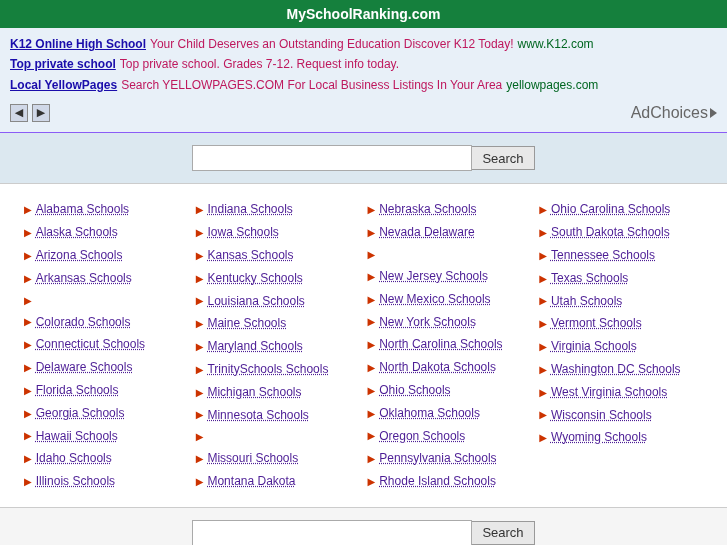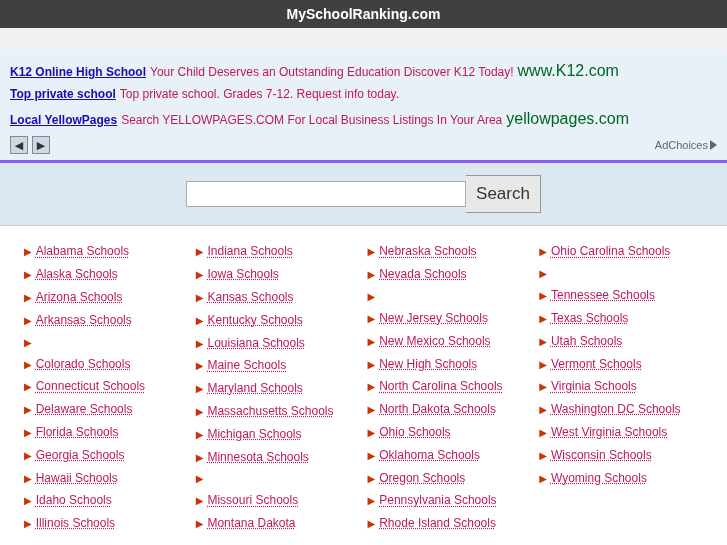--- a/index.html
+++ b/index.html
@@ -1,50 +1,49 @@
 <!DOCTYPE html>
 <html><head>
   <meta charset="utf-8">
   <style>
     * { margin: 0; padding: 0; box-sizing: border-box; }
     body { font-family: Arial, sans-serif; font-size: 13px; background: #f0f0f0; }
 
     #header {
-      background: #404040;
+      background: #15803d;
       color: white;
       text-align: center;
       padding: 6px;
       font-size: 14px;
       font-weight: bold;
     }
 
     #ads-section {
       background: #e8f0f8;
-      border-bottom: 3px solid #8b5cf6;
+      border-bottom: 1px solid #8b5cf6;
       padding: 6px 10px;
       font-size: 12px;
       line-height: 1.7;
-      margin-top: 23px;
     }
 
     .ad-line { display: flex; align-items: baseline; gap: 4px; flex-wrap: wrap; }
     .ad-link { color: #1a0dab; font-weight: bold; text-decoration: underline; cursor: pointer; }
     .ad-text { color: #be185d; }
-    .ad-url { color: #006621; font-size: 16px; }
+    .ad-url { color: #006621; font-size: 12px; }
 
     #ad-nav {
       display: flex; align-items: center; gap: 4px; margin-top: 4px;
     }
     .nav-btn {
       border: 1px solid #888; background: #d0d8e8; color: #333;
       width: 18px; height: 18px; font-size: 11px; cursor: pointer;
       display: flex; align-items: center; justify-content: center;
     }
     .ad-choices {
-      margin-left: auto; font-size: 11px; color: #666;
+      margin-left: auto; font-size: 16px; color: #666;
       display: flex; align-items: center; gap: 2px;
     }
     .ad-choices-triangle {
       width: 0; height: 0;
       border-top: 5px solid transparent;
       border-bottom: 5px solid transparent;
       border-left: 7px solid #666;
       display: inline-block;
     }
 
@@ -65,27 +64,27 @@
     .search-input {
       width: 280px;
       height: 26px;
       border: 1px solid #aaa;
       padding: 2px 4px;
       font-size: 13px;
       outline: none;
     }
 
     .search-button {
-      height: 38px;
+      height: 24px;
       padding: 0 10px;
       background: #e8e8e8;
       border: 1px solid #999;
       border-left: none;
       cursor: pointer;
-      font-size: 17px;
+      font-size: 13px;
       color: #333;
     }
 
     #main-content {
       background: white;
       padding: 14px 20px;
     }
 
     .states-grid {
       display: grid;
@@ -106,21 +105,21 @@
     }
 
     .state-bullet {
       color: #cc3300;
       font-size: 10px;
       flex-shrink: 0;
       margin-top: 1px;
     }
 
     .state-link {
-      color: #be185d;
+      color: #4c1d95;
       text-decoration: underline;
       text-decoration-style: dotted;
       cursor: pointer;
       font-size: 12px;
     }
   </style>
 </head>
 <body>
 
 <div id="header">
@@ -240,21 +239,21 @@
         <div class="state-item">
           <span class="state-bullet">▶</span>
           <a class="state-link" href="#">Maine Schools</a>
         </div>
         <div class="state-item">
           <span class="state-bullet">▶</span>
           <a class="state-link" href="#">Maryland Schools</a>
         </div>
         <div class="state-item">
           <span class="state-bullet">▶</span>
-          <a class="state-link" href="#">Massachusetts Schools</a>
+          <a class="state-link" href="#">TrinitySchools Schools</a>
         </div>
         <div class="state-item">
           <span class="state-bullet">▶</span>
           <a class="state-link" href="#">Michigan Schools</a>
         </div>
         <div class="state-item">
           <span class="state-bullet">▶</span>
           <a class="state-link" href="#">Minnesota Schools</a>
         </div>
         <div class="state-item">
@@ -270,36 +269,36 @@
         </div>
       </div>
 
     <div class="state-column" id="col3">
         <div class="state-item">
           <span class="state-bullet">▶</span>
           <a class="state-link" href="#">Nebraska Schools</a>
         </div>
         <div class="state-item">
           <span class="state-bullet">▶</span>
-          <a class="state-link" href="#">Nevada Schools</a>
+          <a class="state-link" href="#">Nevada Delaware</a>
         </div>
         <div class="state-item">
           <span class="state-bullet">▶</span>
         </div>
         <div class="state-item">
           <span class="state-bullet">▶</span>
           <a class="state-link" href="#">New Jersey Schools</a>
         </div>
         <div class="state-item">
           <span class="state-bullet">▶</span>
           <a class="state-link" href="#">New Mexico Schools</a>
         </div>
         <div class="state-item">
           <span class="state-bullet">▶</span>
-          <a class="state-link" href="#">New High Schools</a>
+          <a class="state-link" href="#">New York Schools</a>
         </div>
         <div class="state-item">
           <span class="state-bullet">▶</span>
           <a class="state-link" href="#">North Carolina Schools</a>
         </div>
         <div class="state-item">
           <span class="state-bullet">▶</span>
           <a class="state-link" href="#">North Dakota Schools</a>
         </div>
         <div class="state-item">
@@ -324,20 +323,21 @@
         </div>
       </div>
 
     <div class="state-column" id="col4">
         <div class="state-item">
           <span class="state-bullet">▶</span>
           <a class="state-link" href="#">Ohio Carolina Schools</a>
         </div>
         <div class="state-item">
           <span class="state-bullet">▶</span>
+          <a class="state-link" href="#">South Dakota Schools</a>
         </div>
         <div class="state-item">
           <span class="state-bullet">▶</span>
           <a class="state-link" href="#">Tennessee Schools</a>
         </div>
         <div class="state-item">
           <span class="state-bullet">▶</span>
           <a class="state-link" href="#">Texas Schools</a>
         </div>
         <div class="state-item">

